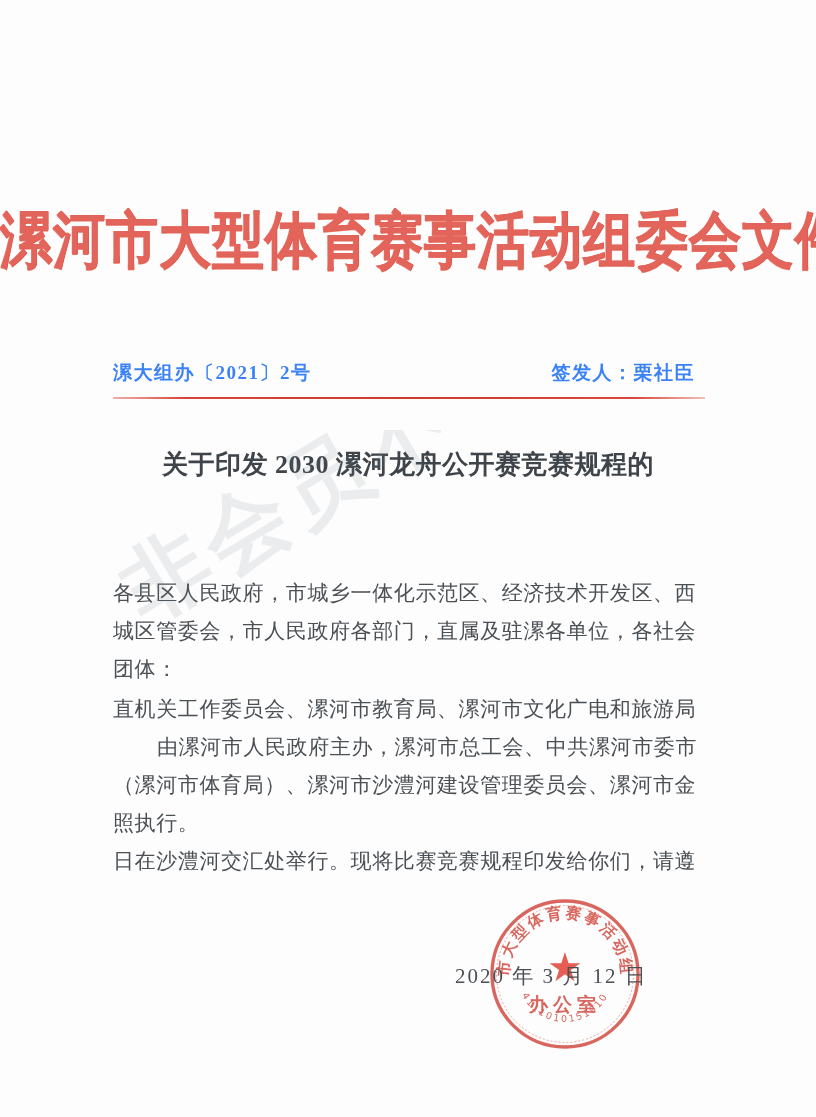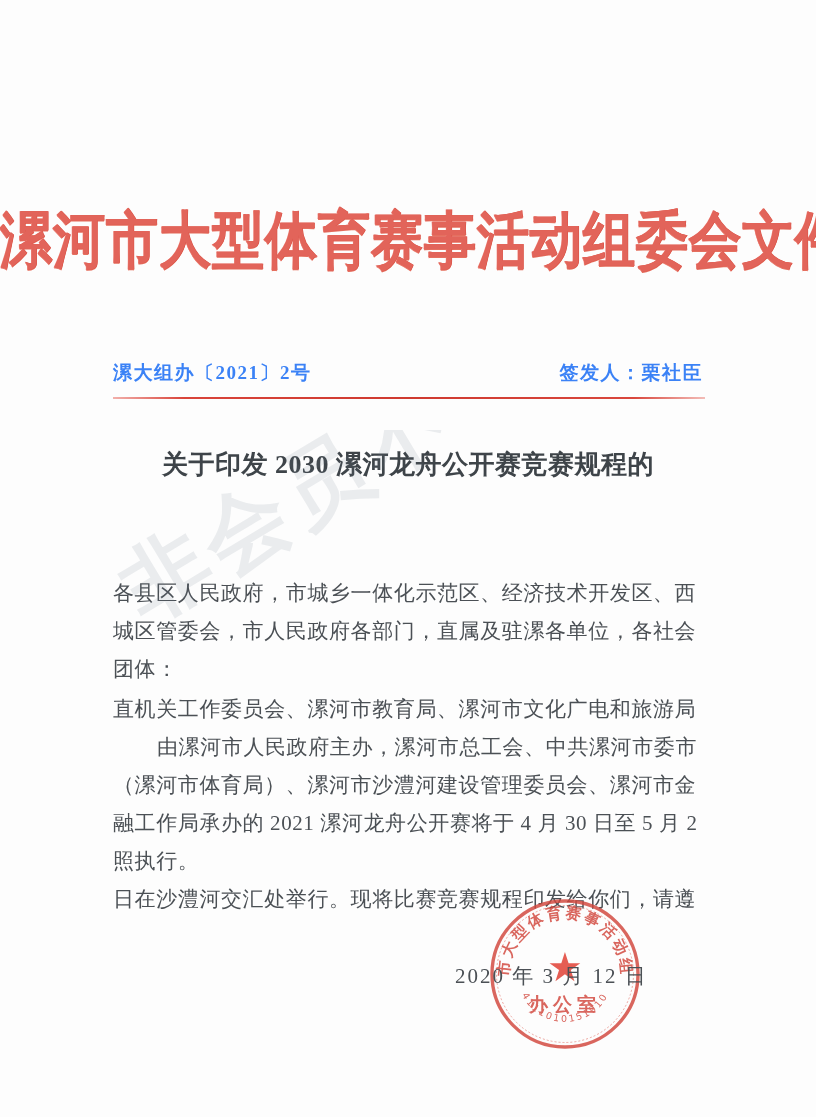--- a/index.html
+++ b/index.html
@@ -85,20 +85,21 @@
   .docnum-left,
   .docnum-right {
     font-family: "Liberation Serif", "DejaVu Serif", serif;
     font-size: 19px;
     letter-spacing: 1.5px;
     color: #3b82f6;
     white-space: nowrap;
     font-weight: bold;
   }
   .docnum-right {
+    margin-right: 8px;
   }
 
   .red-rule {
     position: absolute;
     left: 113px;
     top: 397px;
     width: 592px;
     height: 2px;
     background: linear-gradient(to right, #f2b0ab 0%, #d9443a 12%, #cf3a30 50%, #d9473d 88%, #f3bdb8 100%);
     z-index: 2;
@@ -196,21 +197,20 @@
   </div>
 
   <div class="body-block">
     <div class="body-line">各县区人民政府，市城乡一体化示范区、经济技术开发区、西</div>
     <div class="body-line">城区管委会，市人民政府各部门，直属及驻漯各单位，各社会</div>
     <div class="body-line">团体：</div>
     <div class="para-gap"></div>
     <div class="body-line">直机关工作委员会、漯河市教育局、漯河市文化广电和旅游局</div>
     <div class="body-line indent">由漯河市人民政府主办，漯河市总工会、中共漯河市委市</div>
     <div class="body-line">（漯河市体育局）、漯河市沙澧河建设管理委员会、漯河市金</div>
-    <div class="body-line">融工作局承办的 2021 漯河龙舟公开赛将于 4 月 30 日至 5 月 2</div>
     <div class="body-line">照执行。</div>
     <div class="body-line">日在沙澧河交汇处举行。现将比赛竞赛规程印发给你们，请遵</div>
   </div>
 
   <div class="seal">
     <svg width="152" height="152" viewBox="0 0 152 152" xmlns="http://www.w3.org/2000/svg">
       <defs>
         <path id="arcTop" d="M 20,76 A 56,56 0 0 1 132,76" fill="none"></path>
         <path id="arcBottom" d="M 28,76 A 48,48 0 0 0 124,76" fill="none"></path>
       </defs>

